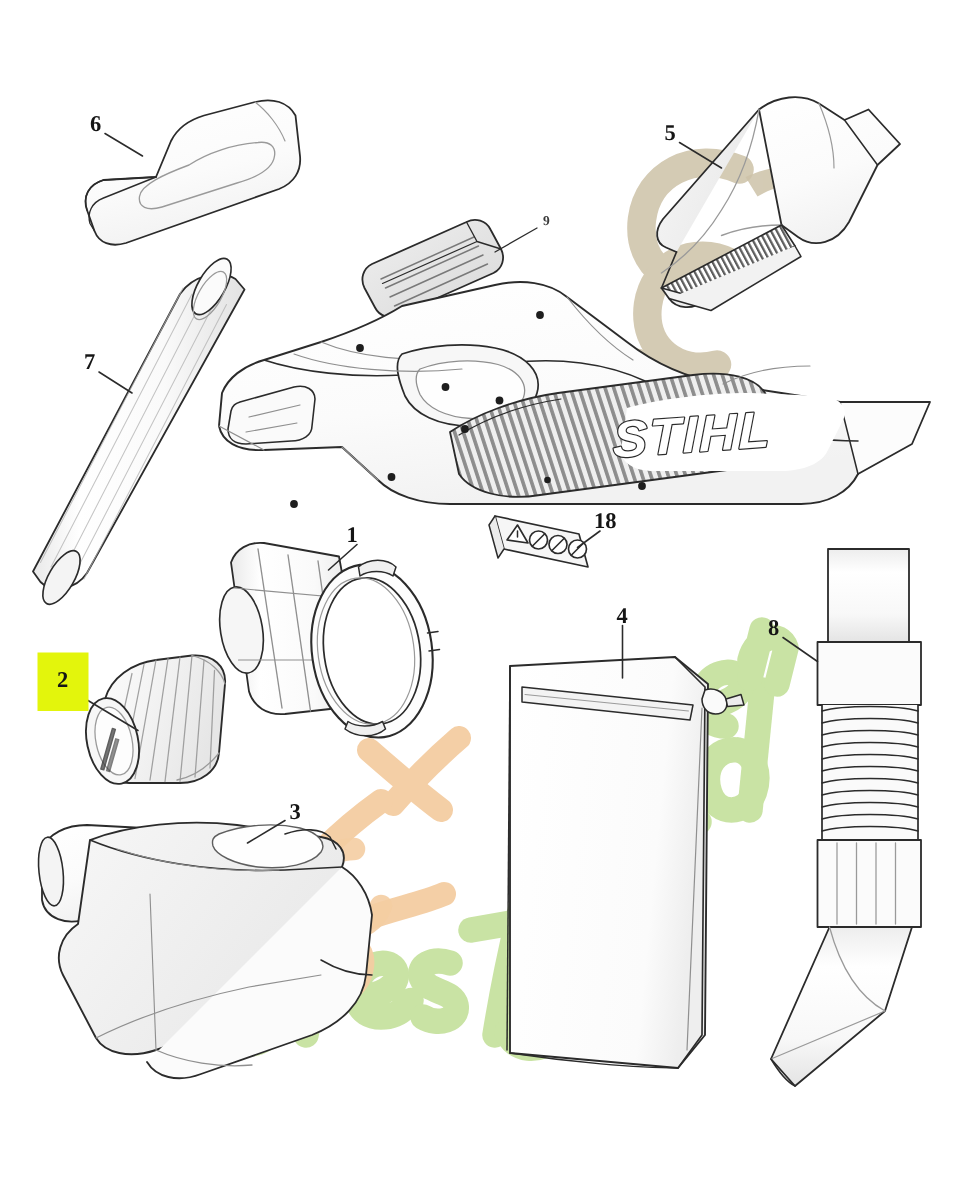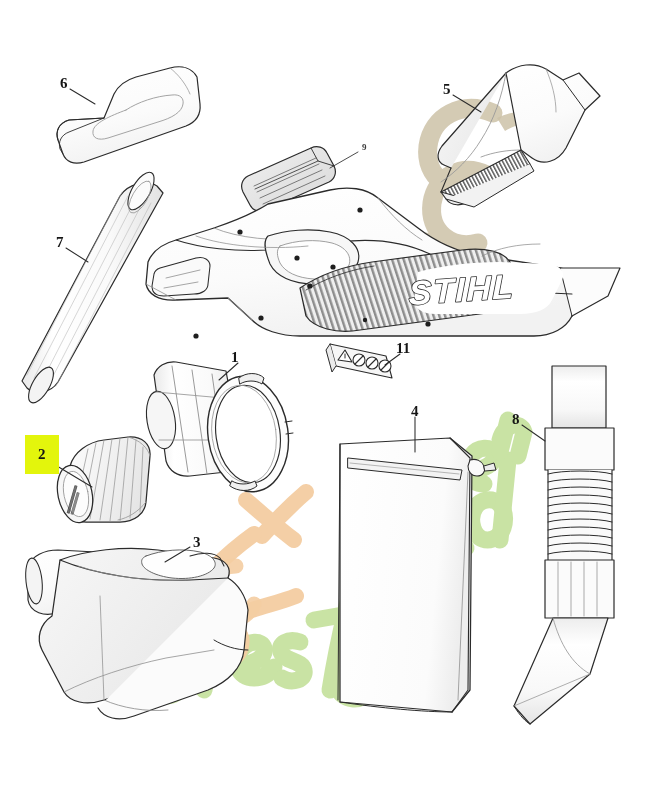--- a/index.html
+++ b/index.html
@@ -454,17 +454,17 @@
   <div class="callout" style="left:411px;top:404px;">4</div>
 
   <div class="callout" style="left:443px;top:82px;">5</div>
 
   <div class="callout" style="left:60px;top:76px;">6</div>
 
   <div class="callout" style="left:56px;top:235px;">7</div>
 
   <div class="callout" style="left:512px;top:412px;">8</div>
 
-  <div class="callout" style="left:396px;top:341px;">11</div>
+  <div class="callout" style="left:396px;top:341px;">18</div>
 
   <div class="callout small" style="left:362px;top:143px;">9</div>
 
 </div>
 
 </body></html>

